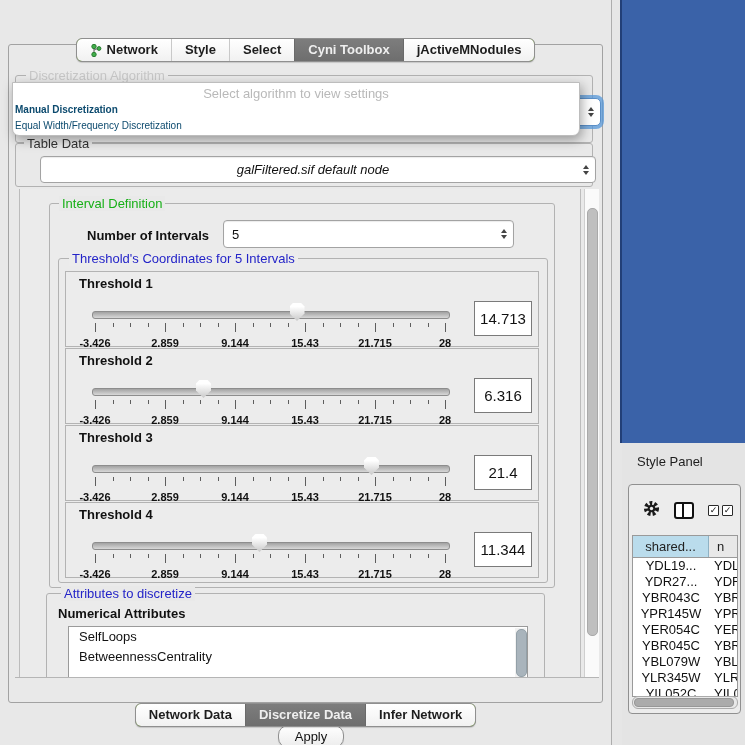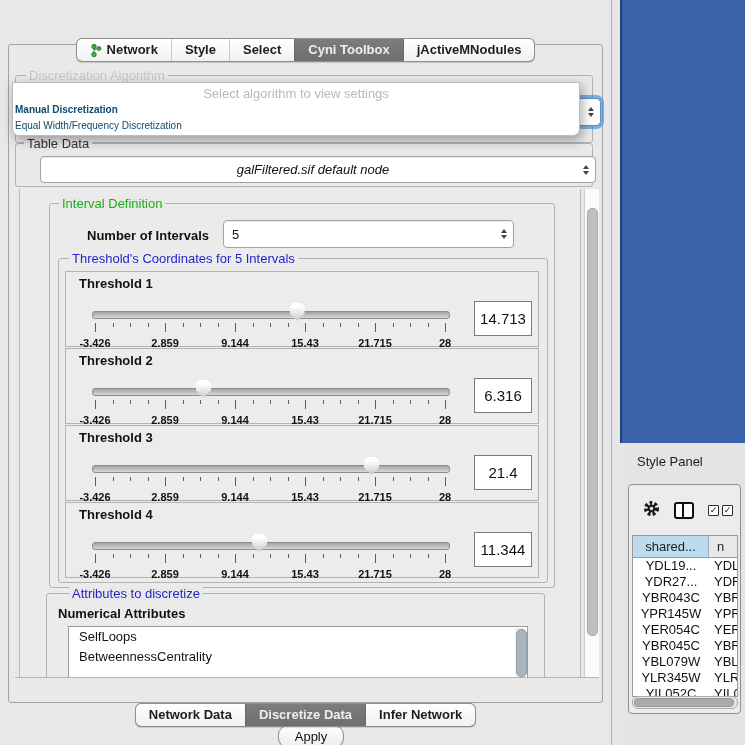--- a/index.html
+++ b/index.html
@@ -341,21 +341,21 @@
                 <span style="left: 60%;">15.43</span>
                 <span style="left: 80%;">21.715</span>
                 <span style="left: 100%;">28</span>
               </div>
               <div class="thr-value">11.344</div>
             </div>
           </div>
       </div>
 
       <div class="abs group" id="attrs-group">
-        <span class="group-label lbl-blue" style="left:22px;">Attributes to discretize</span>
+        <span class="group-label lbl-blue" style="left:14px;">Attributes to discretize</span>
         <div class="abs" id="na-label">Numerical Attributes</div>
         <div class="abs" id="attr-list">
           <div id="attr-items">
               <div class="attr-item">SelfLoops</div>
               <div class="attr-item">BetweennessCentrality</div>
             </div>
           <div id="attr-sb">
               <div id="attr-thumb"></div>
             </div>
         </div>

